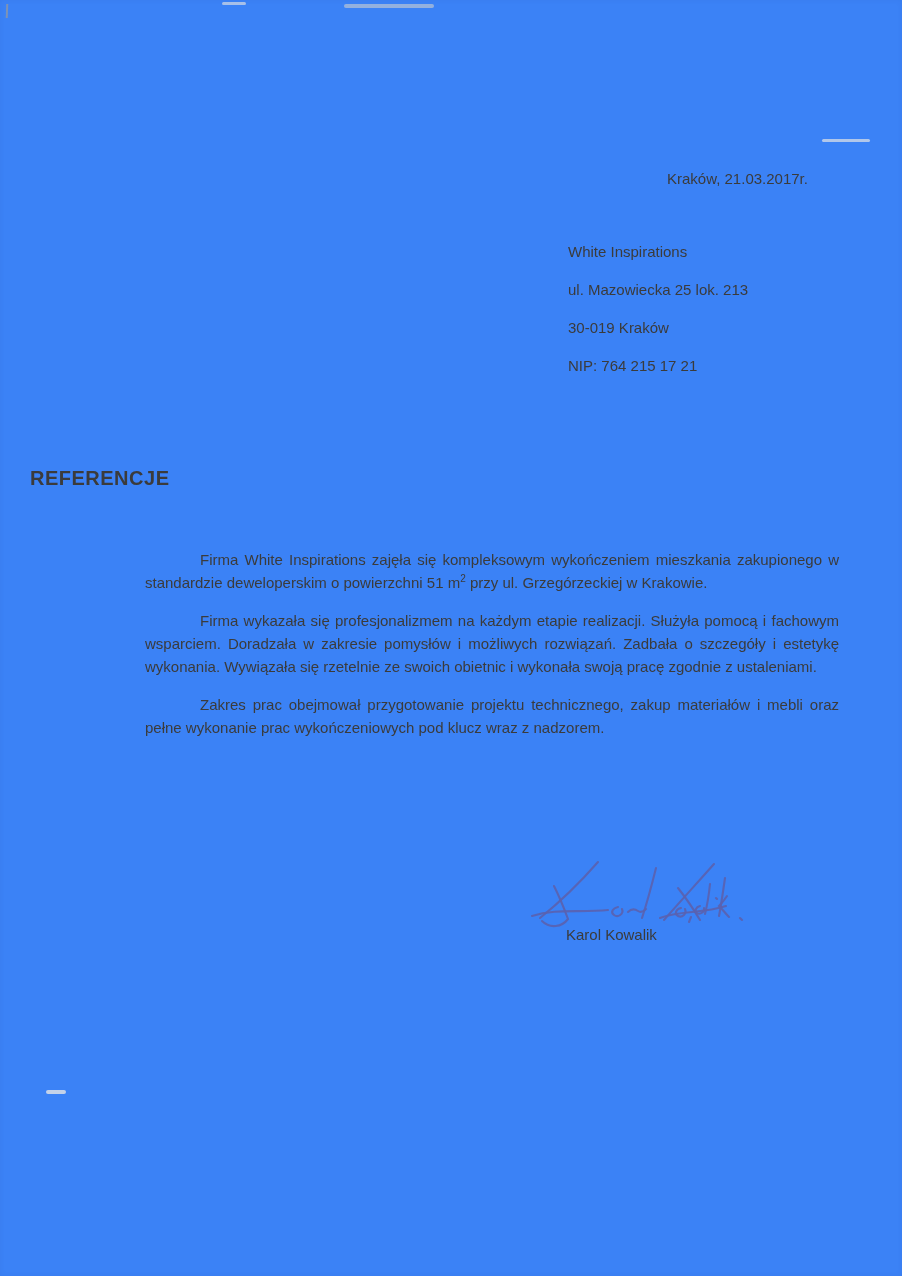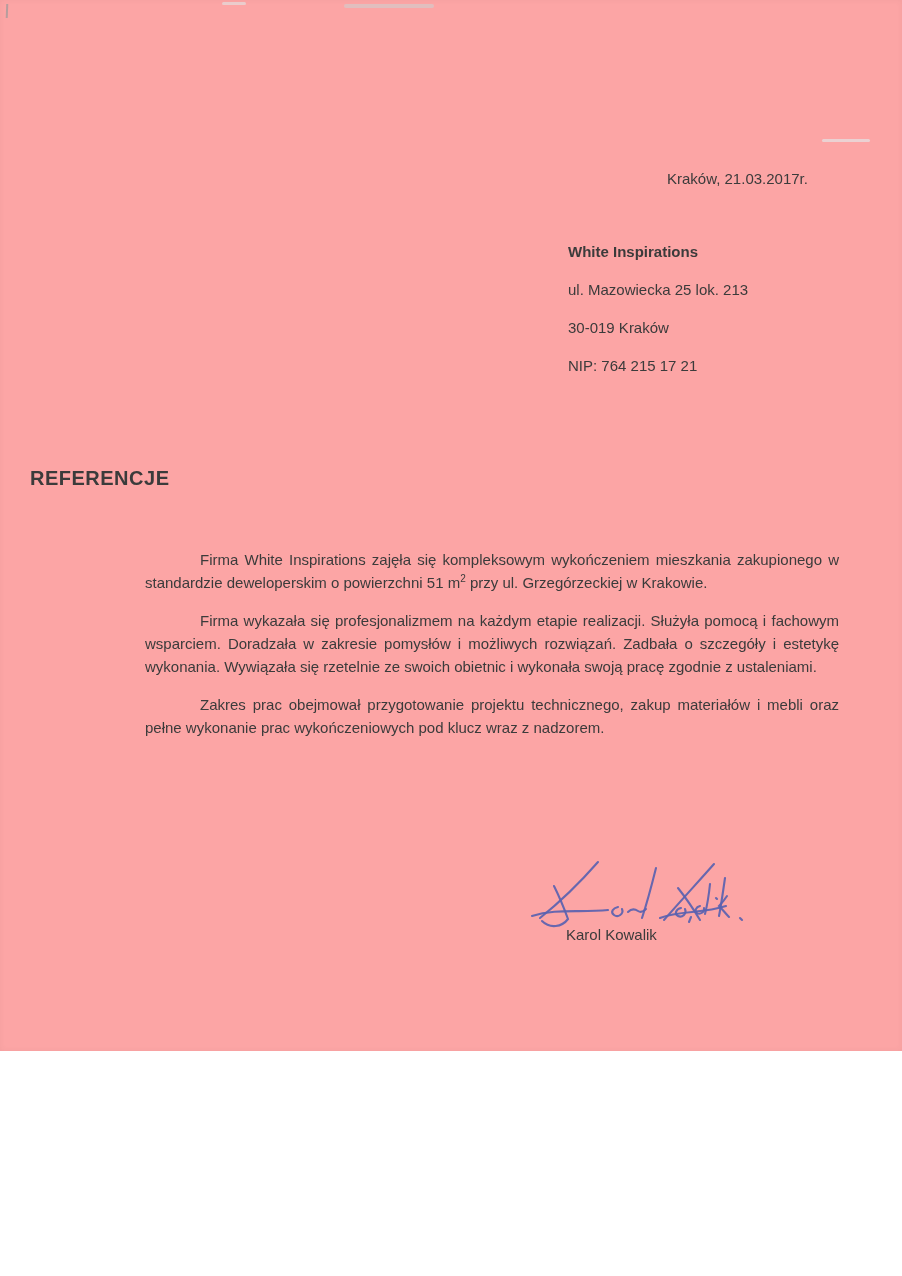--- a/index.html
+++ b/index.html
@@ -1,20 +1,20 @@
 <!DOCTYPE html>
 <html style="--text: #3b3b3b; --ink: #5a62b0;"><head>
 <meta charset="utf-8">
 <style>
   html, body { margin: 0; padding: 0; background: #ffffff; }
   .page {
     position: relative;
     width: 902px;
-    height: 1051px;
-    background: #fca5a5;
+    height: 1276px;
+    background: #3b82f6;
     font-family: "Liberation Sans", sans-serif;
     color: var(--text, #3b3b3b);
     overflow: hidden;
     box-shadow: inset 0 0 6px rgba(0,0,0,0.04);
   }
 
   
   .artifact { position: absolute; pointer-events: none; }
   .a-tick   { left: 6px;   top: 4px;    width: 2px;  height: 14px; background: #9a9a9a; opacity: .7; transform: rotate(2deg); }
   .a-top1   { left: 222px; top: 2px;    width: 24px; height: 3px;  background: #e2e2e2; opacity: .65; border-radius: 2px; }
@@ -28,21 +28,21 @@
     font-size: 15px;
   }
 
   .address {
     position: absolute;
     left: 568px; top: 233px;
     font-size: 15px;
     line-height: 38px;
   }
   .address p { margin: 0; }
-  .address .company { font-weight: bold; }
+  .address .company { font-weight: normal; }
 
   .doc-title {
     position: absolute;
     left: 30px; top: 467px;
     width: 872px;
     font-size: 20px;
     font-weight: bold;
     letter-spacing: .5px;
   }
 

